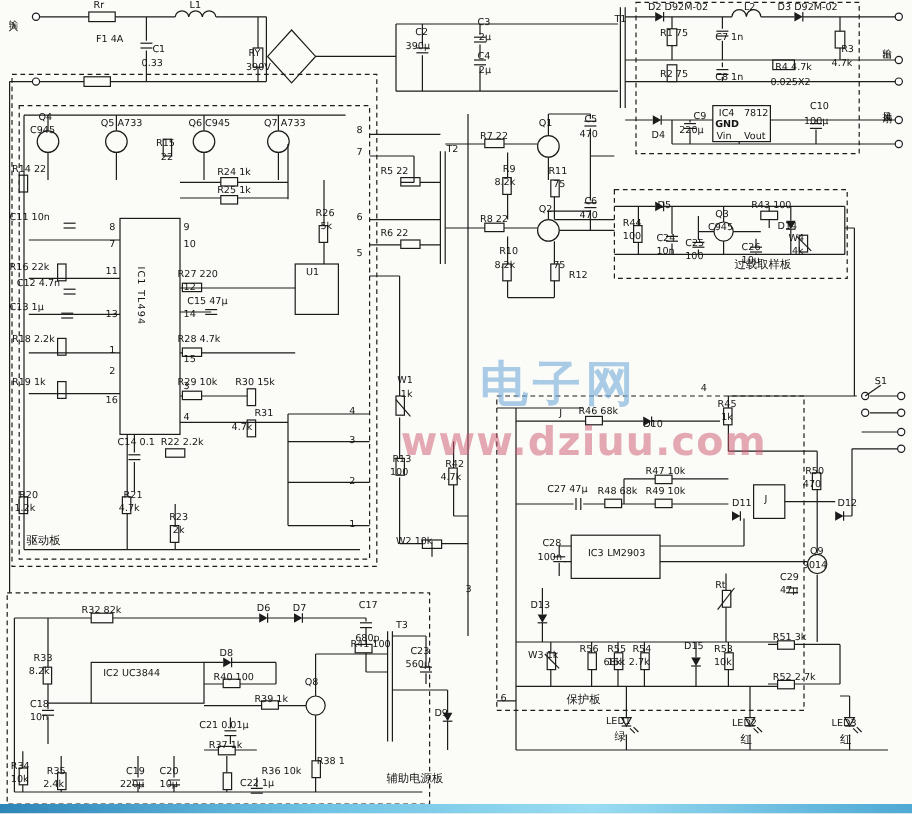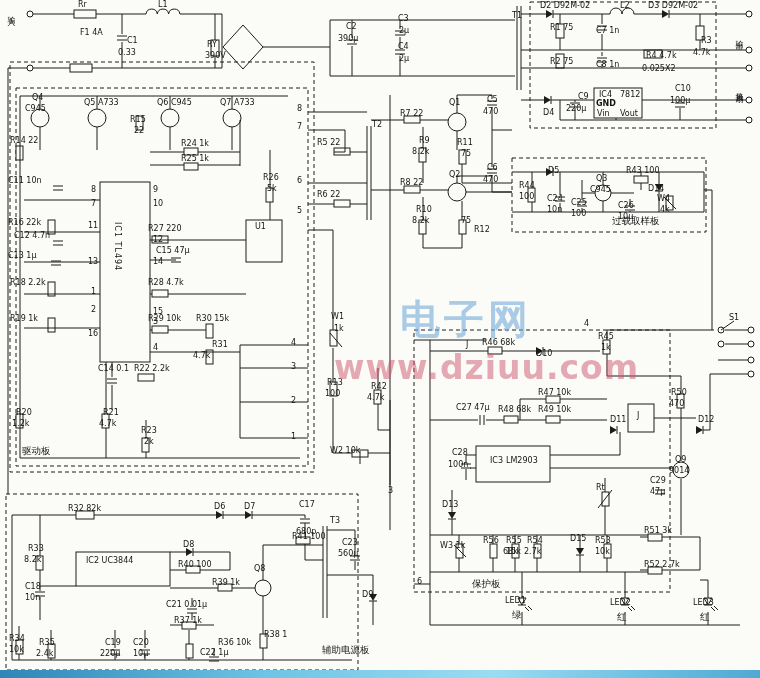--- a/index.html
+++ b/index.html
@@ -330,21 +330,21 @@
       <span class="lbl" style="left: 91px; top: 186px;">8</span>
       <span class="lbl" style="left: 153px; top: 186px;">9</span>
       <span class="lbl" style="left: 91px; top: 200px;">7</span>
       <span class="lbl" style="left: 153px; top: 200px;">10</span>
       <span class="lbl" style="left: 88px; top: 222px;">11</span>
       <span class="lbl" style="left: 153px; top: 236px;">12</span>
       <span class="lbl" style="left: 88px; top: 258px;">13</span>
       <span class="lbl" style="left: 153px; top: 258px;">14</span>
       <span class="lbl" style="left: 91px; top: 288px;">1</span>
       <span class="lbl" style="left: 91px; top: 306px;">2</span>
-      <span class="lbl" style="left: 153px; top: 296px; margin-top: 12px;">15</span>
+      <span class="lbl" style="left: 153px; top: 296px;">15</span>
       <span class="lbl" style="left: 88px; top: 330px;">16</span>
       <span class="lbl" style="left: 153px; top: 318px;">3</span>
       <span class="lbl" style="left: 153px; top: 344px;">4</span>
       <span class="lbl" style="left: 317px; top: 139px;">R5 22</span>
       <span class="lbl" style="left: 372px; top: 121px;">T2</span>
       <span class="lbl" style="left: 400px; top: 110px;">R7 22</span>
       <span class="lbl" style="left: 449px; top: 99px;">Q1</span>
       <span class="lbl" style="left: 487px; top: 96px;">C5</span>
       <span class="lbl" style="left: 483px; top: 108px;">470</span>
       <span class="lbl" style="left: 419px; top: 137px;">R9</span>

